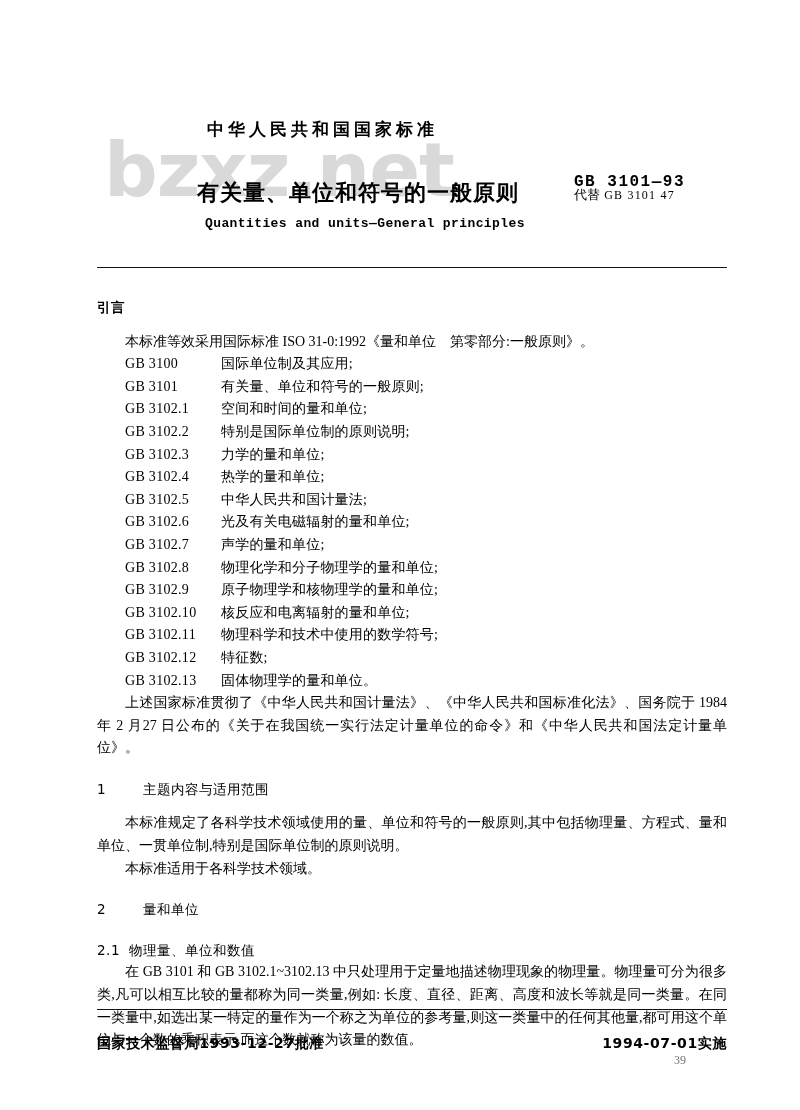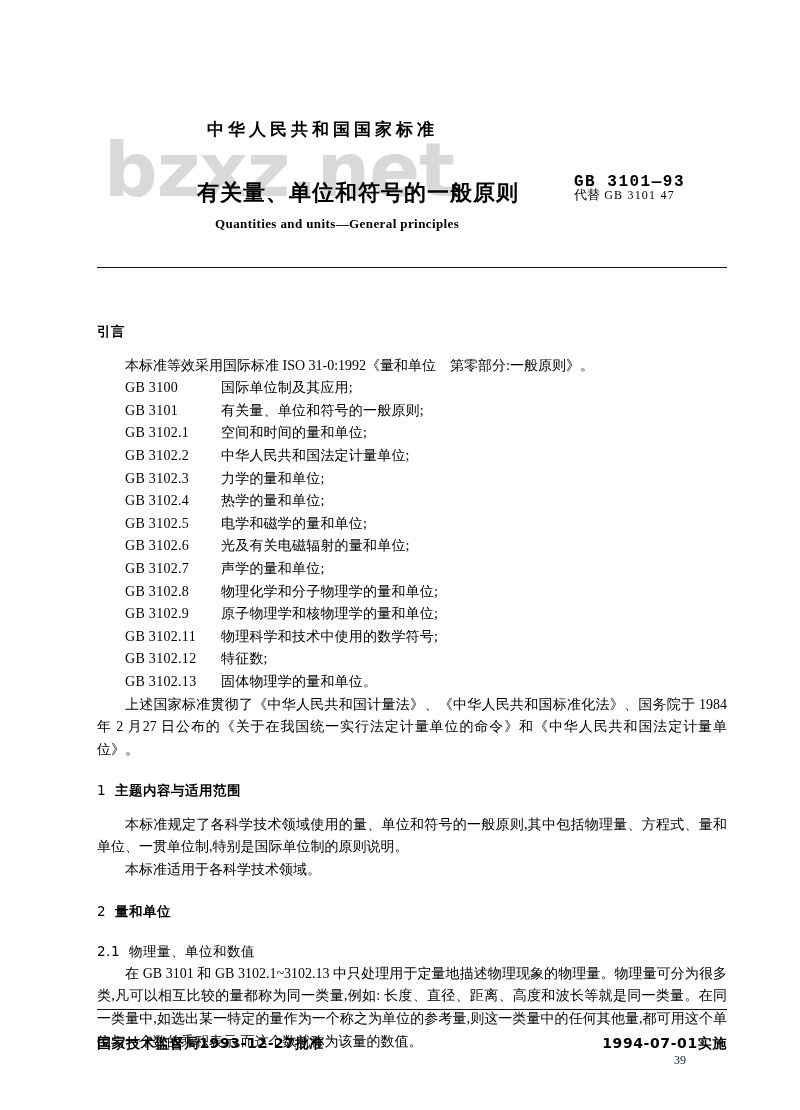--- a/index.html
+++ b/index.html
@@ -89,23 +89,23 @@
     letter-spacing: 1.2px;
     white-space: nowrap;
   }
   .replaces .cn {
     font-family: "DejaVu Sans", "Liberation Sans", sans-serif;
     font-size: 13px;
     letter-spacing: 0;
   }
   .en-title {
     position: absolute;
-    left: 118px;
+    left: 108px;
     top: 98px;
-    font-family: Liberation Serif, serif;
+    font-family: Liberation Mono, monospace;
     font-weight: bold;
     font-size: 13px;
     letter-spacing: 0.4px;
     white-space: nowrap;
   }
 
   
   #divider {
     position: absolute;
     left: 97px;
@@ -113,21 +113,21 @@
     width: 630px;
     height: 0;
     border-top: 1.6px solid #111111;
     z-index: 2;
   }
 
   
   #content {
     position: absolute;
     left: 97px;
-    top: 320px;
+    top: 296px;
     width: 630px;
     z-index: 2;
     font-size: 13.5px;
     line-height: 22.6px;
   }
   .cn-head {
     font-family: "DejaVu Sans", "Liberation Sans", sans-serif;
     font-weight: bold;
     font-size: 13.5px;
     letter-spacing: 0.5px;
@@ -135,21 +135,22 @@
   .sec-head {
     font-family: "DejaVu Sans", "Liberation Sans", sans-serif;
     font-size: 13.5px;
     letter-spacing: 0.5px;
   }
   .sec-head .num {
     font-weight: normal;
     margin-right: 9px;
   }
   .sec-head .txt {
-    font-weight: bold;
+    font-weight: normal;
+    margin-left: 28px;
   }
   .sub-head {
     font-family: "DejaVu Sans", "Liberation Sans", sans-serif;
     font-size: 13.5px;
     letter-spacing: 0.5px;
   }
   .sub-head .num { margin-right: 9px; }
   .para {
     font-family: "Liberation Serif", "DejaVu Serif", serif;
     font-size: 14px;
@@ -207,21 +208,21 @@
     letter-spacing: 0.6px;
     z-index: 2;
     margin-top: 16px;
   }
   #page-number {
     position: absolute;
     left: 674px;
     top: 1053px;
     font-family: "Liberation Serif", "DejaVu Serif", serif;
     font-size: 12px;
-    color: #0f172a;
+    color: #737373;
     z-index: 2;
   }
 </style>
 </head>
 <body>
 
 <div id="page">
 
   <div id="watermark">bzxz.net</div>
 
@@ -241,28 +242,29 @@
 
     <div class="cn-head">引言</div>
     <div class="gap-sm"></div>
 
     <p class="para indent">本标准等效采用国际标准 ISO 31-0:1992《量和单位　第零部分:一般原则》。</p>
 
     <ul class="gb-list">
       <li><span class="code">GB 3100</span><span class="desc">国际单位制及其应用;</span></li>
       <li><span class="code">GB 3101</span><span class="desc">有关量、单位和符号的一般原则;</span></li>
       <li><span class="code">GB 3102.1</span><span class="desc">空间和时间的量和单位;</span></li>
-      <li><span class="code">GB 3102.2</span><span class="desc">中华人民共和国法定计量单位;</span></li>
+      <li><span class="code">GB 3102.2</span><span class="desc">特别是国际单位制的原则说明;</span></li>
       <li><span class="code">GB 3102.3</span><span class="desc">力学的量和单位;</span></li>
       <li><span class="code">GB 3102.4</span><span class="desc">热学的量和单位;</span></li>
-      <li><span class="code">GB 3102.5</span><span class="desc">电学和磁学的量和单位;</span></li>
+      <li><span class="code">GB 3102.5</span><span class="desc">中华人民共和国计量法;</span></li>
       <li><span class="code">GB 3102.6</span><span class="desc">光及有关电磁辐射的量和单位;</span></li>
       <li><span class="code">GB 3102.7</span><span class="desc">声学的量和单位;</span></li>
       <li><span class="code">GB 3102.8</span><span class="desc">物理化学和分子物理学的量和单位;</span></li>
       <li><span class="code">GB 3102.9</span><span class="desc">原子物理学和核物理学的量和单位;</span></li>
+      <li><span class="code">GB 3102.10</span><span class="desc">核反应和电离辐射的量和单位;</span></li>
       <li><span class="code">GB 3102.11</span><span class="desc">物理科学和技术中使用的数学符号;</span></li>
       <li><span class="code">GB 3102.12</span><span class="desc">特征数;</span></li>
       <li><span class="code">GB 3102.13</span><span class="desc">固体物理学的量和单位。</span></li>
     </ul>
 
     <p class="para indent">上述国家标准贯彻了《中华人民共和国计量法》、《中华人民共和国标准化法》、国务院于 1984 年 2 月27 日公布的《关于在我国统一实行法定计量单位的命令》和《中华人民共和国法定计量单位》。</p>
 
     <div class="gap-md"></div>
     <div class="sec-head"><span class="num">1</span><span class="txt">主题内容与适用范围</span></div>
     <div class="gap-sm"></div>

